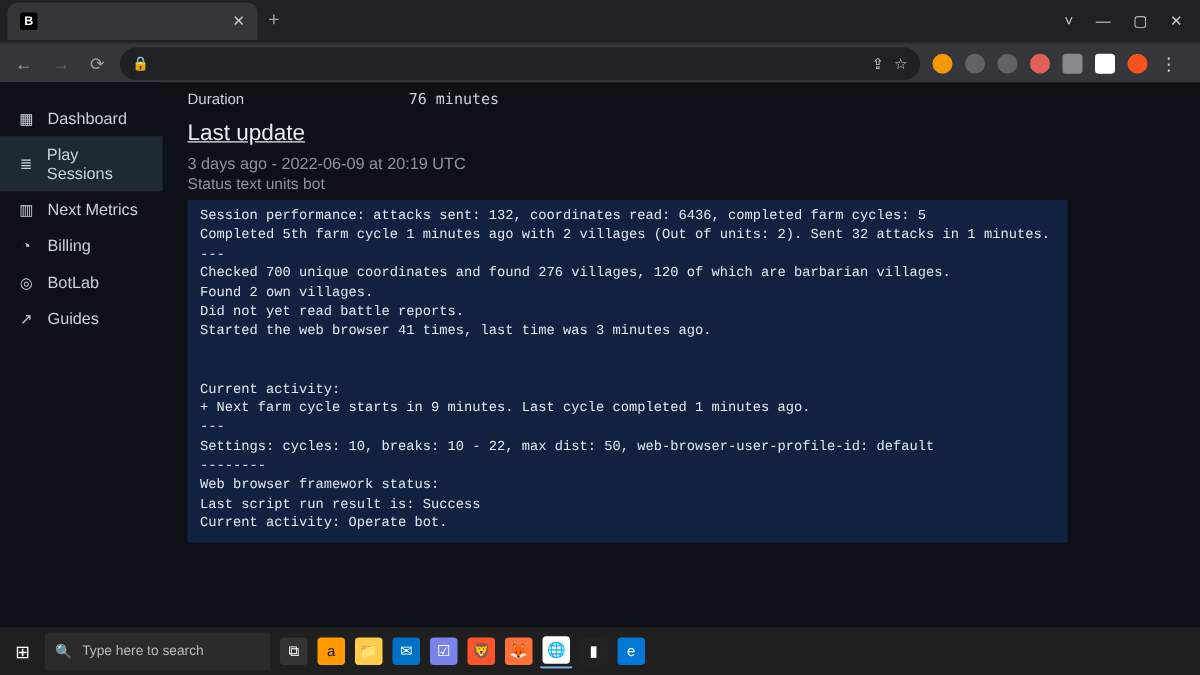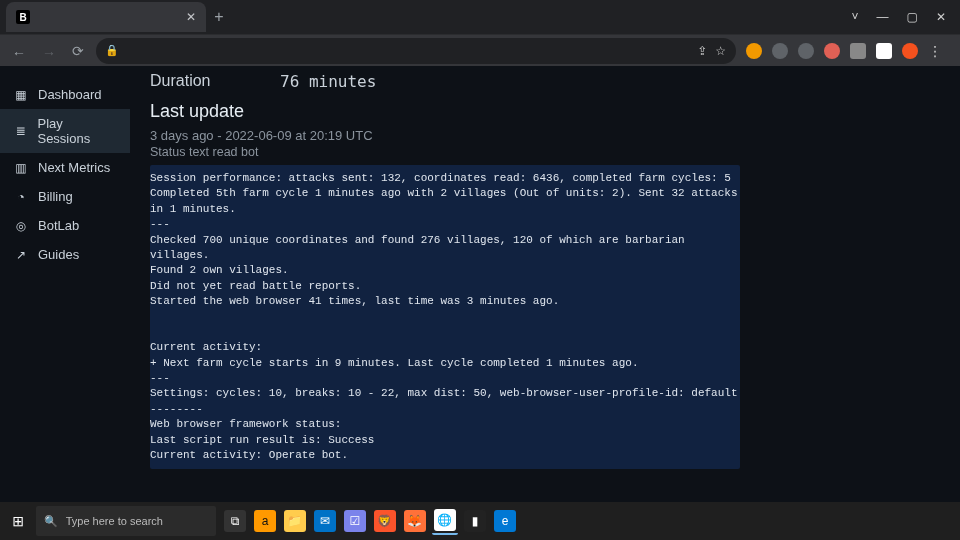--- a/index.html
+++ b/index.html
@@ -23,28 +23,28 @@
   .dots{color:#cfcfcf;font-size:14px;padding-right:8px;}
 
   
   .page { display:flex; height: calc(540px - 34px - 32px - 38px); background:#0d1117; color:#c9d1d9; }
   .sidebar { width:130px; background:#0d1117; padding-top:14px; }
   .sideitem { display:flex; align-items:center; gap:10px; padding:7px 14px; font-size:13px; color:#c9d1d9; cursor:pointer;}
   .sideitem.active { background:#1f2933; }
   .sideicon { width:14px; height:14px; display:flex; align-items:center; justify-content:center; font-size:12px; color:#c9d1d9;}
 
   .main { flex:1; padding: 4px 14px 0 14px; overflow:hidden;}
-  .kv { display:flex; font-size:16px; padding:2px 6px;}
+  .kv { display:flex; font-size:12px; padding:2px 6px;gap:47px;}
   .kv .k{ width:130px; color:#c9d1d9;}
   .kv .v{ font-family: Consolas, monospace; }
-  h2.section { font-size:18px; font-weight:400; color:#e6edf3; margin:8px 0 4px 6px;}
+  h2.section { font-size:18px; font-weight:400; color:#e6edf3; margin:8px 0 4px 6px;text-decoration:underline;}
   .sub { font-size:13px; color:#8b949e; padding:2px 6px;}
   .sub2{ font-size:12.5px; color:#8b949e; padding:0 6px 4px 6px;}
 
-  .statusbox { background:#112240; border-radius:2px; padding:6px 0; margin:2px 6px 8px 6px; width:590px;}
+  .statusbox { background:#112240; border-radius:2px; padding:6px 10px; margin:2px 6px 8px 6px; width:704px;}
   .statusbox pre { font-family: Consolas, "Courier New", monospace; font-size:11px; line-height:1.4; color:#e0e6ee; white-space:pre-wrap; }
 
   
   .taskbar { position:absolute; bottom:0; left:0; right:0; height:38px; background:#1f1f1f; display:flex; align-items:center; color:#fff; font-size:11px;}
   .start { width:36px; text-align:center; font-size:14px;}
   .search { display:flex; align-items:center; gap:8px; background:#2b2b2b; height:30px; width:180px; padding:0 8px; border-radius:2px; color:#bbb;}
   .tbicons { display:flex; align-items:center; gap:4px; margin-left:6px;}
   .tbicon { width:26px; height:28px; display:flex; align-items:center; justify-content:center; border-radius:2px;}
   .pinned { width:22px; height:22px; border-radius:3px; display:flex;align-items:center;justify-content:center;font-size:12px;}
   .sys { margin-left:auto; display:flex; align-items:center; gap:8px; padding-right:8px; color:#ddd;}
@@ -119,21 +119,21 @@
       </div>
     </div>
   <div class="main">
     <div class="kv">
       <span class="k">Duration</span>
       <span class="v">76 minutes</span>
     </div>
 
     <h2 class="section">Last update</h2>
     <div class="sub">3 days ago - 2022-06-09 at 20:19 UTC</div>
-    <div class="sub2">Status text read bot</div>
+    <div class="sub2">Status text units bot</div>
     <div class="statusbox">
       <pre>Session performance: attacks sent: 132, coordinates read: 6436, completed farm cycles: 5
 Completed 5th farm cycle 1 minutes ago with 2 villages (Out of units: 2). Sent 32 attacks in 1 minutes.
 ---
 Checked 700 unique coordinates and found 276 villages, 120 of which are barbarian villages.
 Found 2 own villages.
 Did not yet read battle reports.
 Started the web browser 41 times, last time was 3 minutes ago.
 
 

